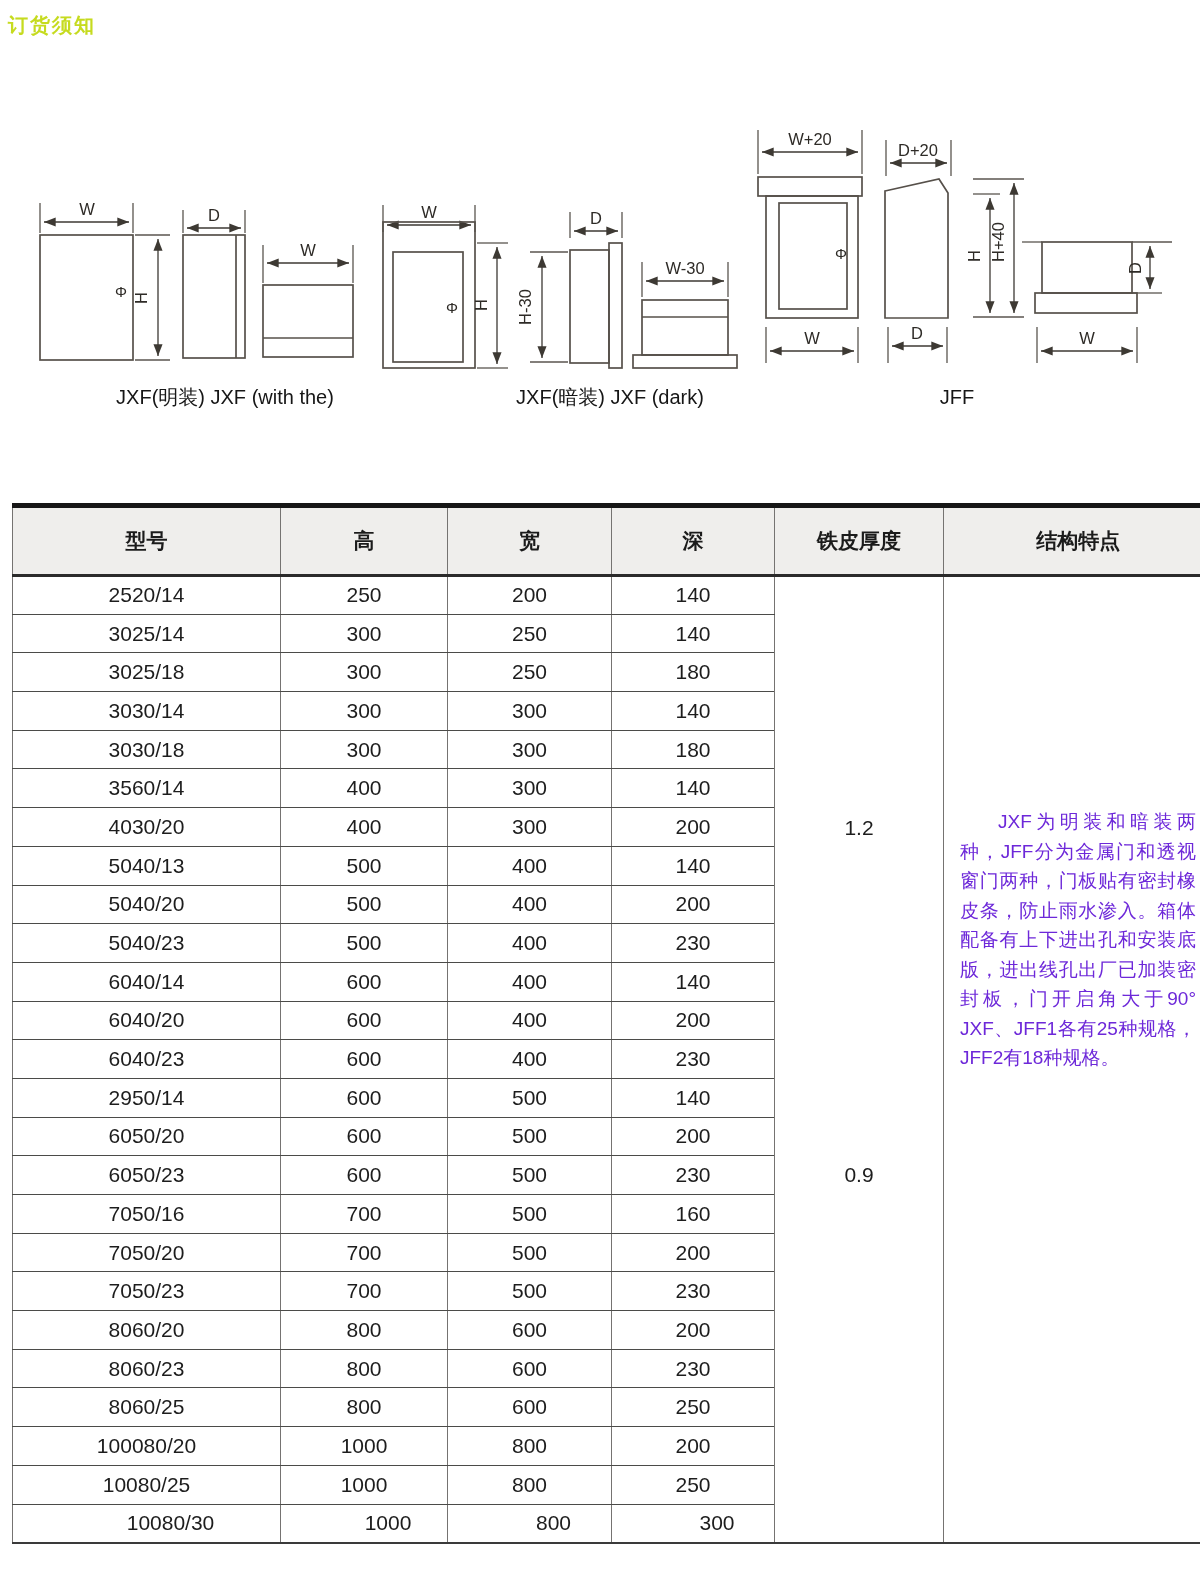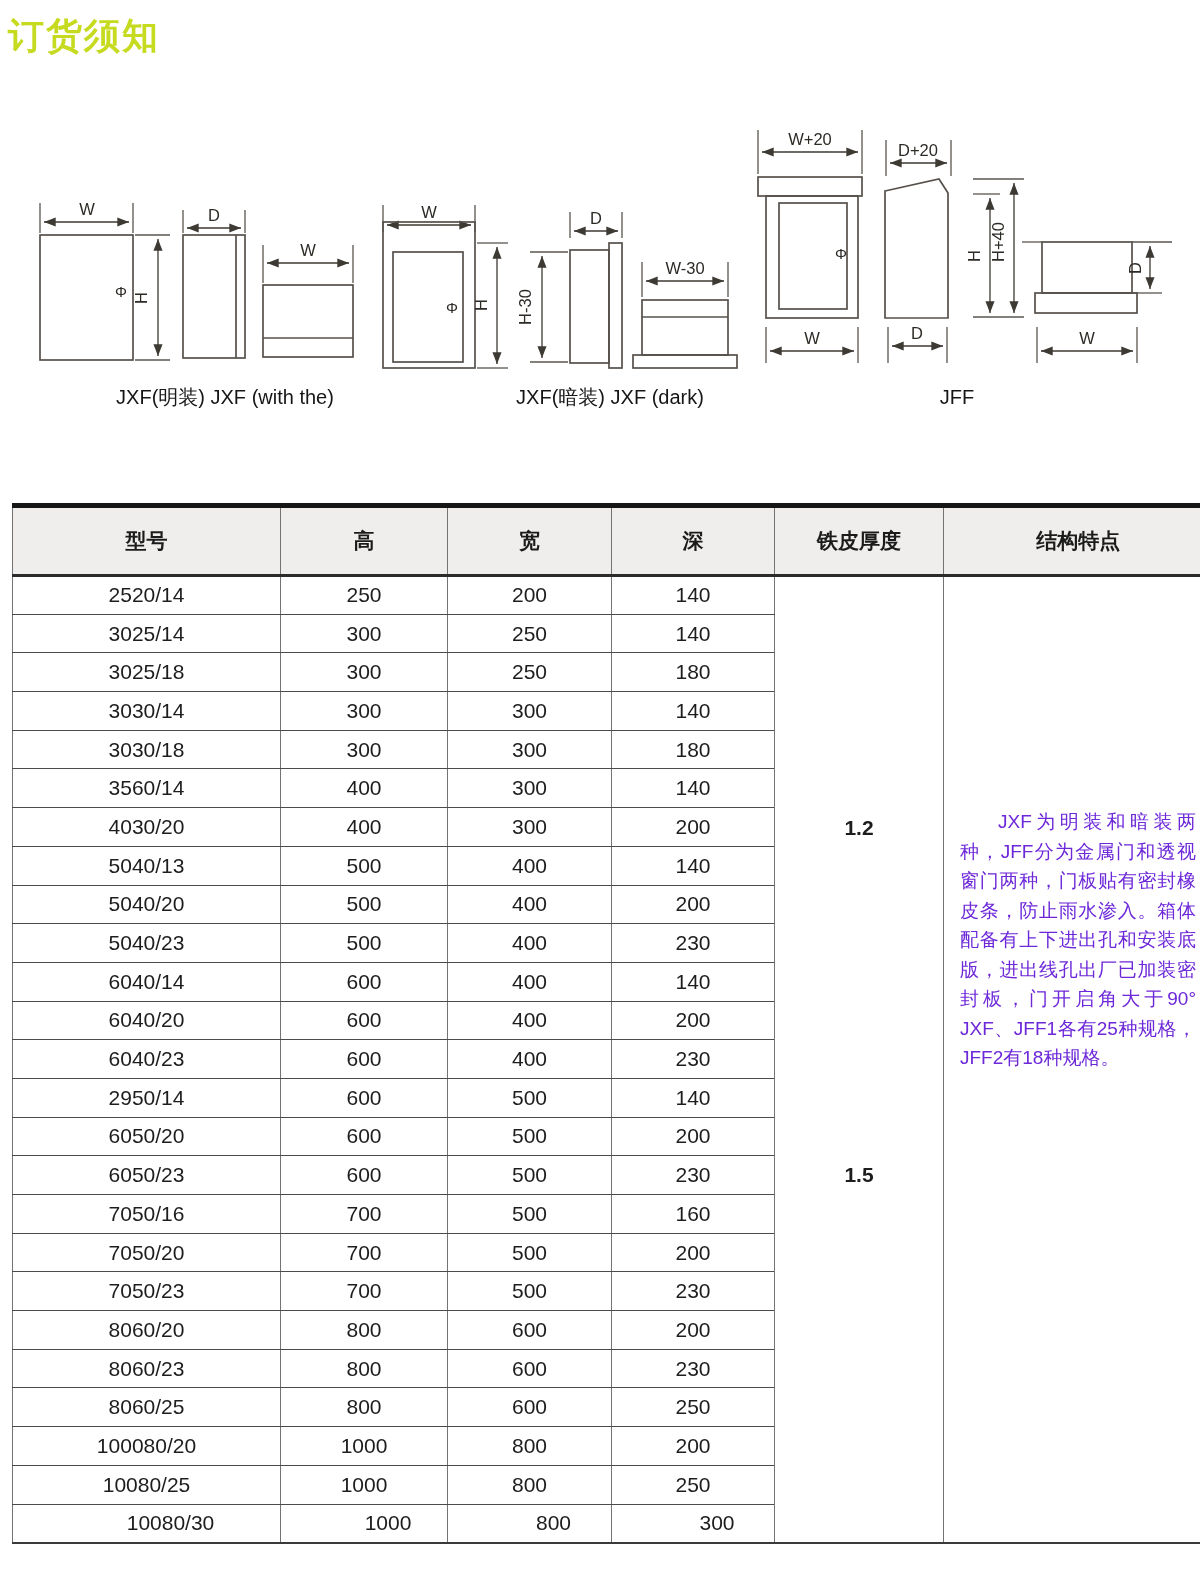--- a/index.html
+++ b/index.html
@@ -3,21 +3,21 @@
 <meta charset="utf-8">
 <style>
   html,body{margin:0;padding:0;}
   body{
     width:1200px;height:1578px;position:relative;
     background:#ffffff;
     font-family:"Liberation Sans", sans-serif;
   }
   .page-title{
     position:absolute;left:8px;top:12px;
-    font-size:36px;font-weight:600;letter-spacing:2px;
+    font-size:20px;font-weight:600;letter-spacing:2px;
     color:#c6db1f;
   }
   svg.diagrams{position:absolute;left:0;top:100px;}
   svg .shape{fill:none;stroke:#56504a;stroke-width:1.7;}
   svg .thin{stroke:#5a554f;stroke-width:1.3;fill:none;}
   svg .dim{stroke:#3d3933;stroke-width:1.3;fill:none;}
   svg .dimtext{font-size:16.5px;fill:#2e2b27;text-anchor:middle;font-family:"Liberation Sans",sans-serif;}
   svg .phi{font-size:15px;fill:#2e2b27;text-anchor:middle;font-family:"Liberation Sans",sans-serif;}
   svg .cap{font-size:20px;fill:#161616;text-anchor:middle;font-family:"Liberation Sans",sans-serif;}
   .spec-table{
@@ -35,21 +35,21 @@
   .spec-table th:first-child{border-left:none;}
   .spec-table tbody td{
     height:38.7px;box-sizing:border-box;
     font-size:21px;color:#1d1d1d;text-align:center;
     border-bottom:1.8px solid #4b4b49;
     border-left:1.5px solid #757371;
     padding:0;
   }
   .spec-table tbody td:first-child{border-left:none;}
   .spec-table tbody tr:last-child td{border-bottom:2.5px solid #3a3a3a;padding-left:48px;}
-  .thickness-cell{position:relative;border-bottom:2.5px solid #3a3a3a !important;font-weight:bold;}
+  .thickness-cell{position:relative;border-bottom:2.5px solid #3a3a3a !important;}
   .thickness-value{
     position:absolute;left:0;width:100%;text-align:center;
     transform:translateY(-50%);font-size:21px;color:#1d1d1d;
   }
   .features-cell{
     vertical-align:top;text-align:left !important;
     padding:230px 14px 0 16px !important;
     border-bottom:2.5px solid #3a3a3a !important;
   }
   .features-text{
@@ -205,21 +205,21 @@
     </tr>
   </thead>
   <tbody>
       <tr>
         <td>2520/14</td>
         <td>250</td>
         <td>200</td>
         <td>140</td>
         <td rowspan="25" class="thickness-cell">
           <div class="thickness-value" style="top: 26%;">1.2</div>
-          <div class="thickness-value" style="top: 62%;">1.5</div>
+          <div class="thickness-value" style="top: 62%;">0.9</div>
         </td>
         <td rowspan="25" class="features-cell">
           <div class="features-text">JXF为明装和暗装两种，JFF分为金属门和透视窗门两种，门板贴有密封橡皮条，防止雨水渗入。箱体配备有上下进出孔和安装底版，进出线孔出厂已加装密封板，门开启角大于90° JXF、JFF1各有25种规格，JFF2有18种规格。</div>
         </td>
       </tr>
       <tr>
         <td>3025/14</td>
         <td>300</td>
         <td>250</td>
         <td>140</td>

